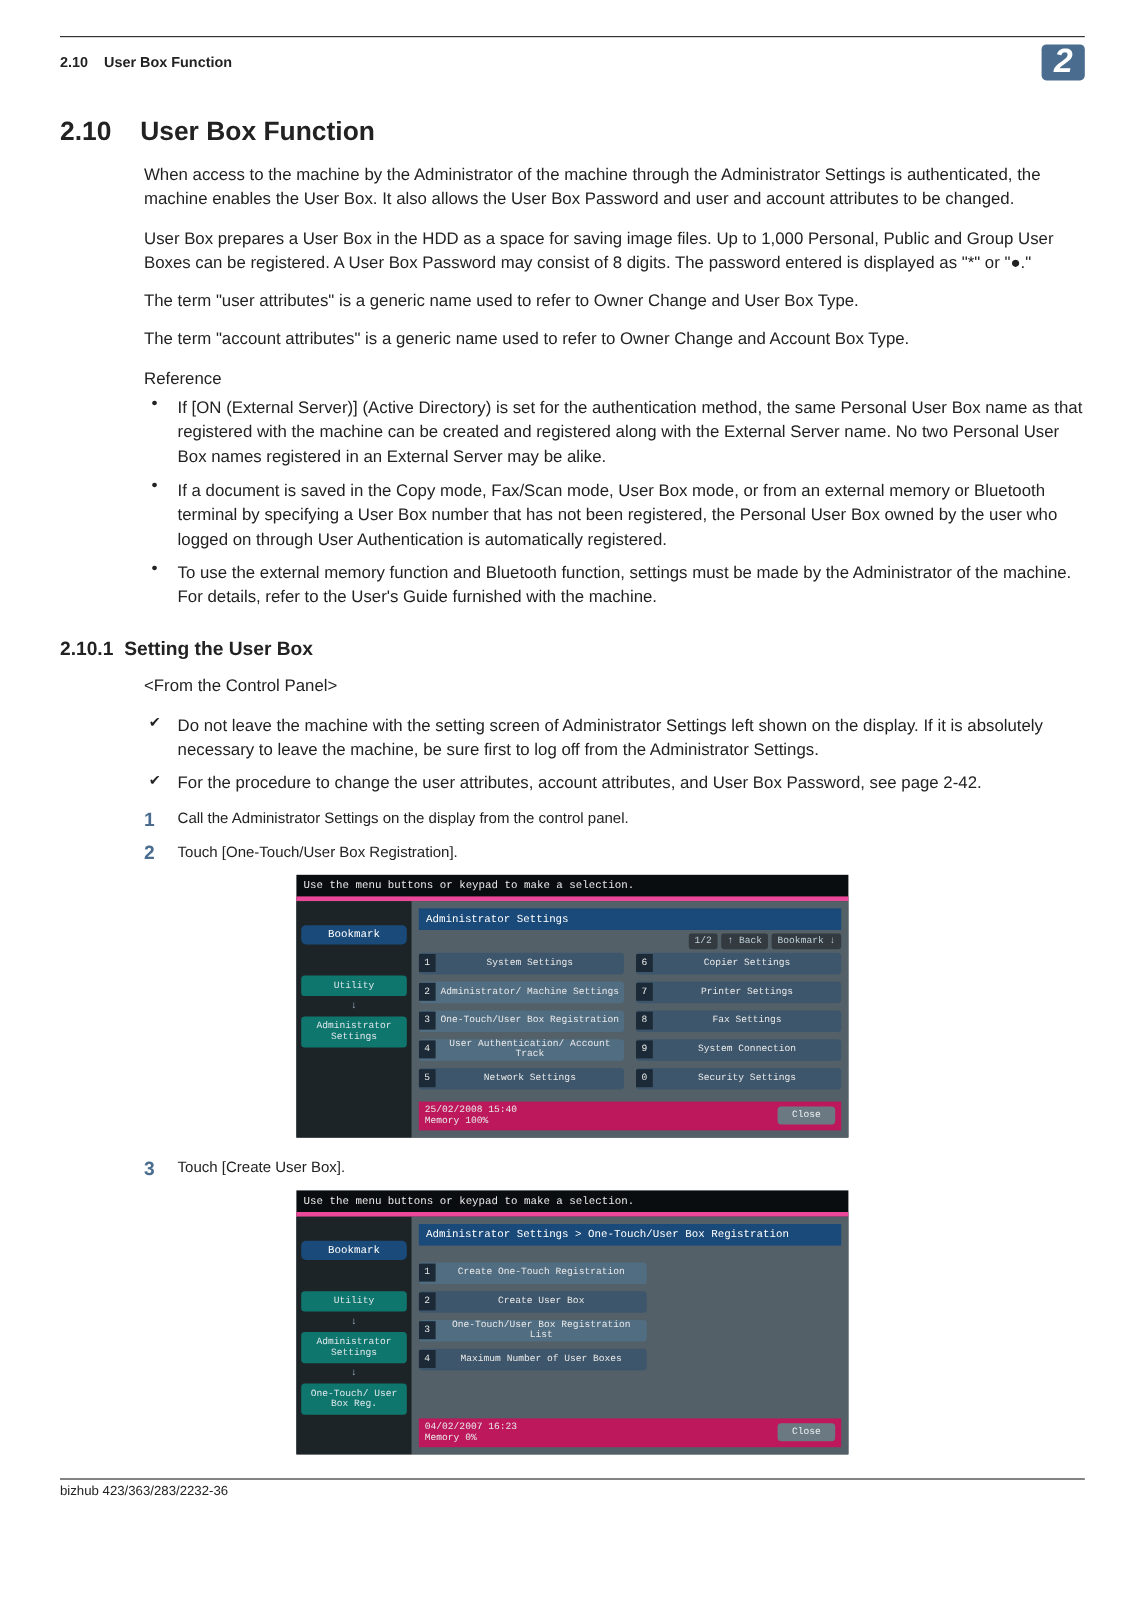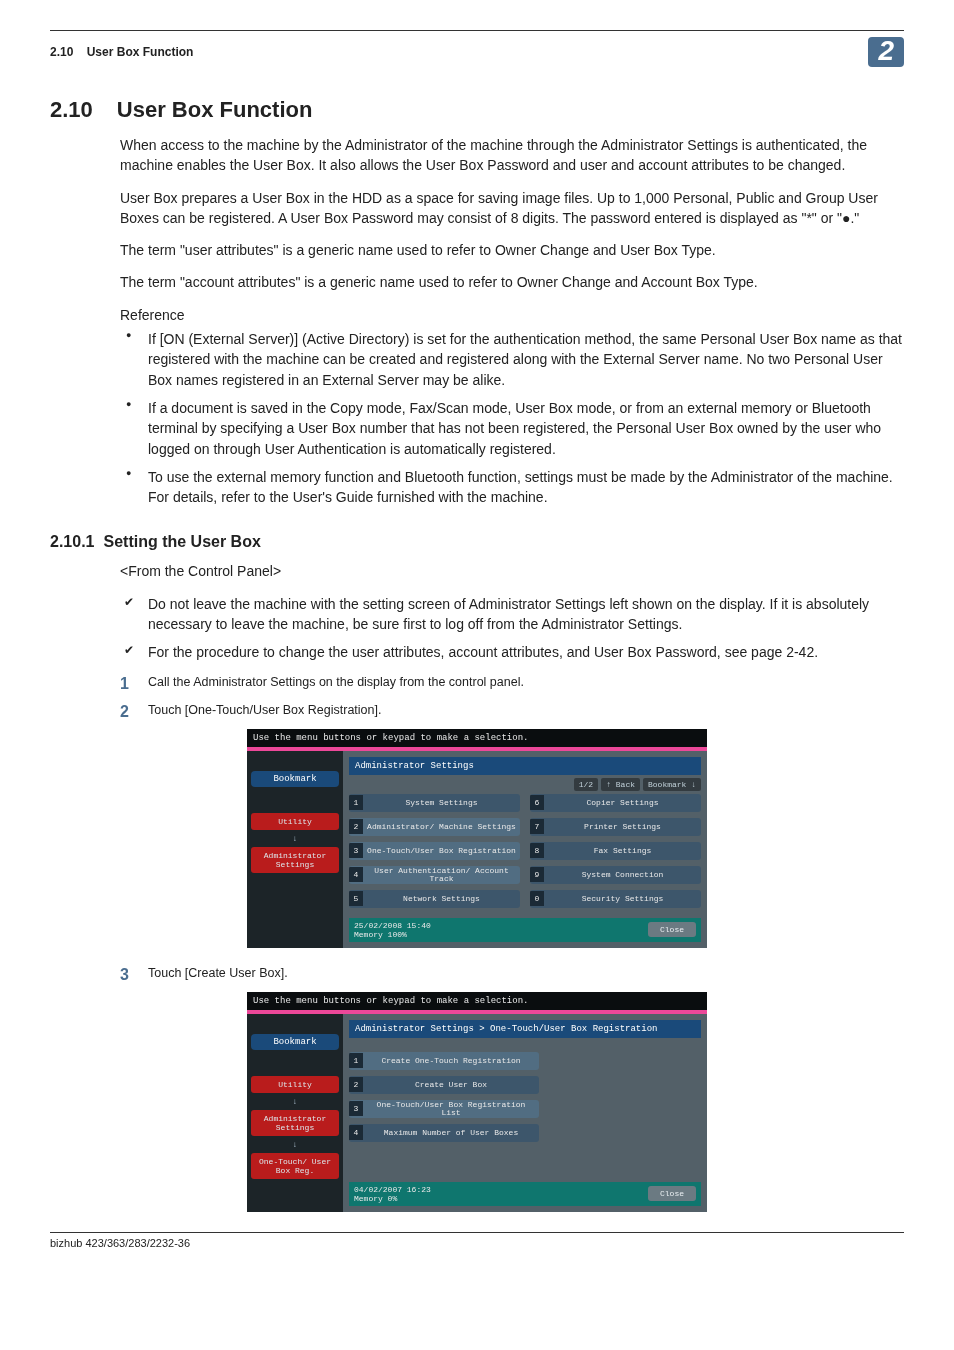--- a/index.html
+++ b/index.html
@@ -118,21 +118,21 @@
     gap: 4px;
   }
   .bookmark-tab {
     background: #1a4a7a;
     color: #fff;
     text-align: center;
     padding: 3px 0;
     border-radius: 4px;
   }
   .left-btn {
-    background: #b91c1c;
+    background: #0f766e;
     color: #dde6ea;
     text-align: center;
     padding: 4px 2px;
     border-radius: 3px;
     font-size: 8px;
   }
   .left-arrow {
     text-align: center;
     color: #b0c4d4;
     font-size: 8px;
@@ -191,21 +191,21 @@
     flex: 1;
     text-align: center;
     font-size: 8px;
     padding: 3px 2px;
     line-height: 1;
   }
   .panel-footer {
     display: flex;
     justify-content: space-between;
     align-items: center;
-    background: #0f766e;
+    background: #be185d;
     padding: 3px 5px;
     font-size: 8px;
   }
   .close-btn {
     background: #6b7a82;
     padding: 3px 12px;
     border-radius: 3px;
     color: #eaeff2;
   }
 

